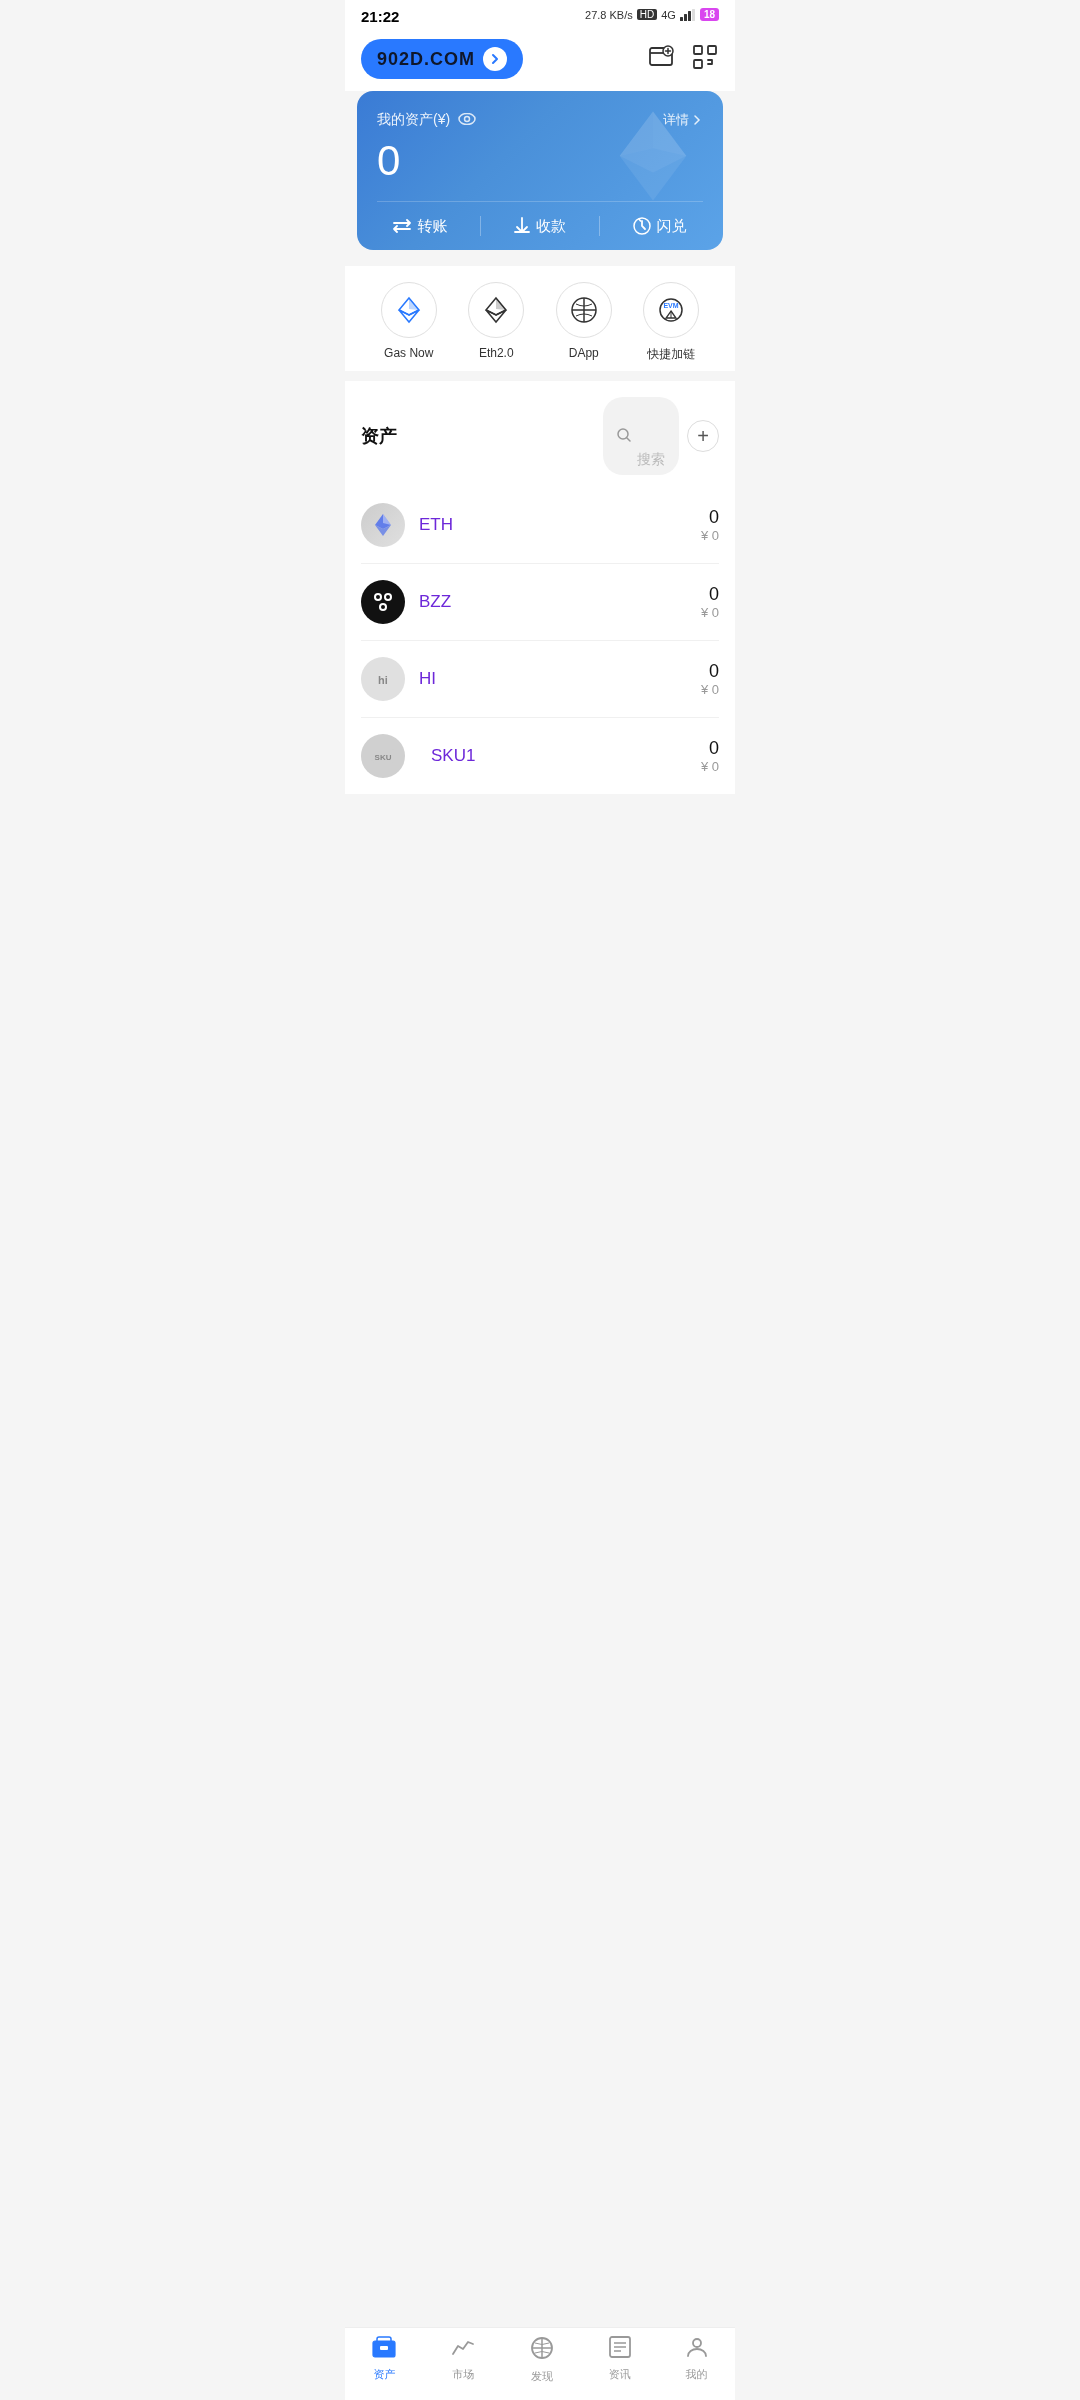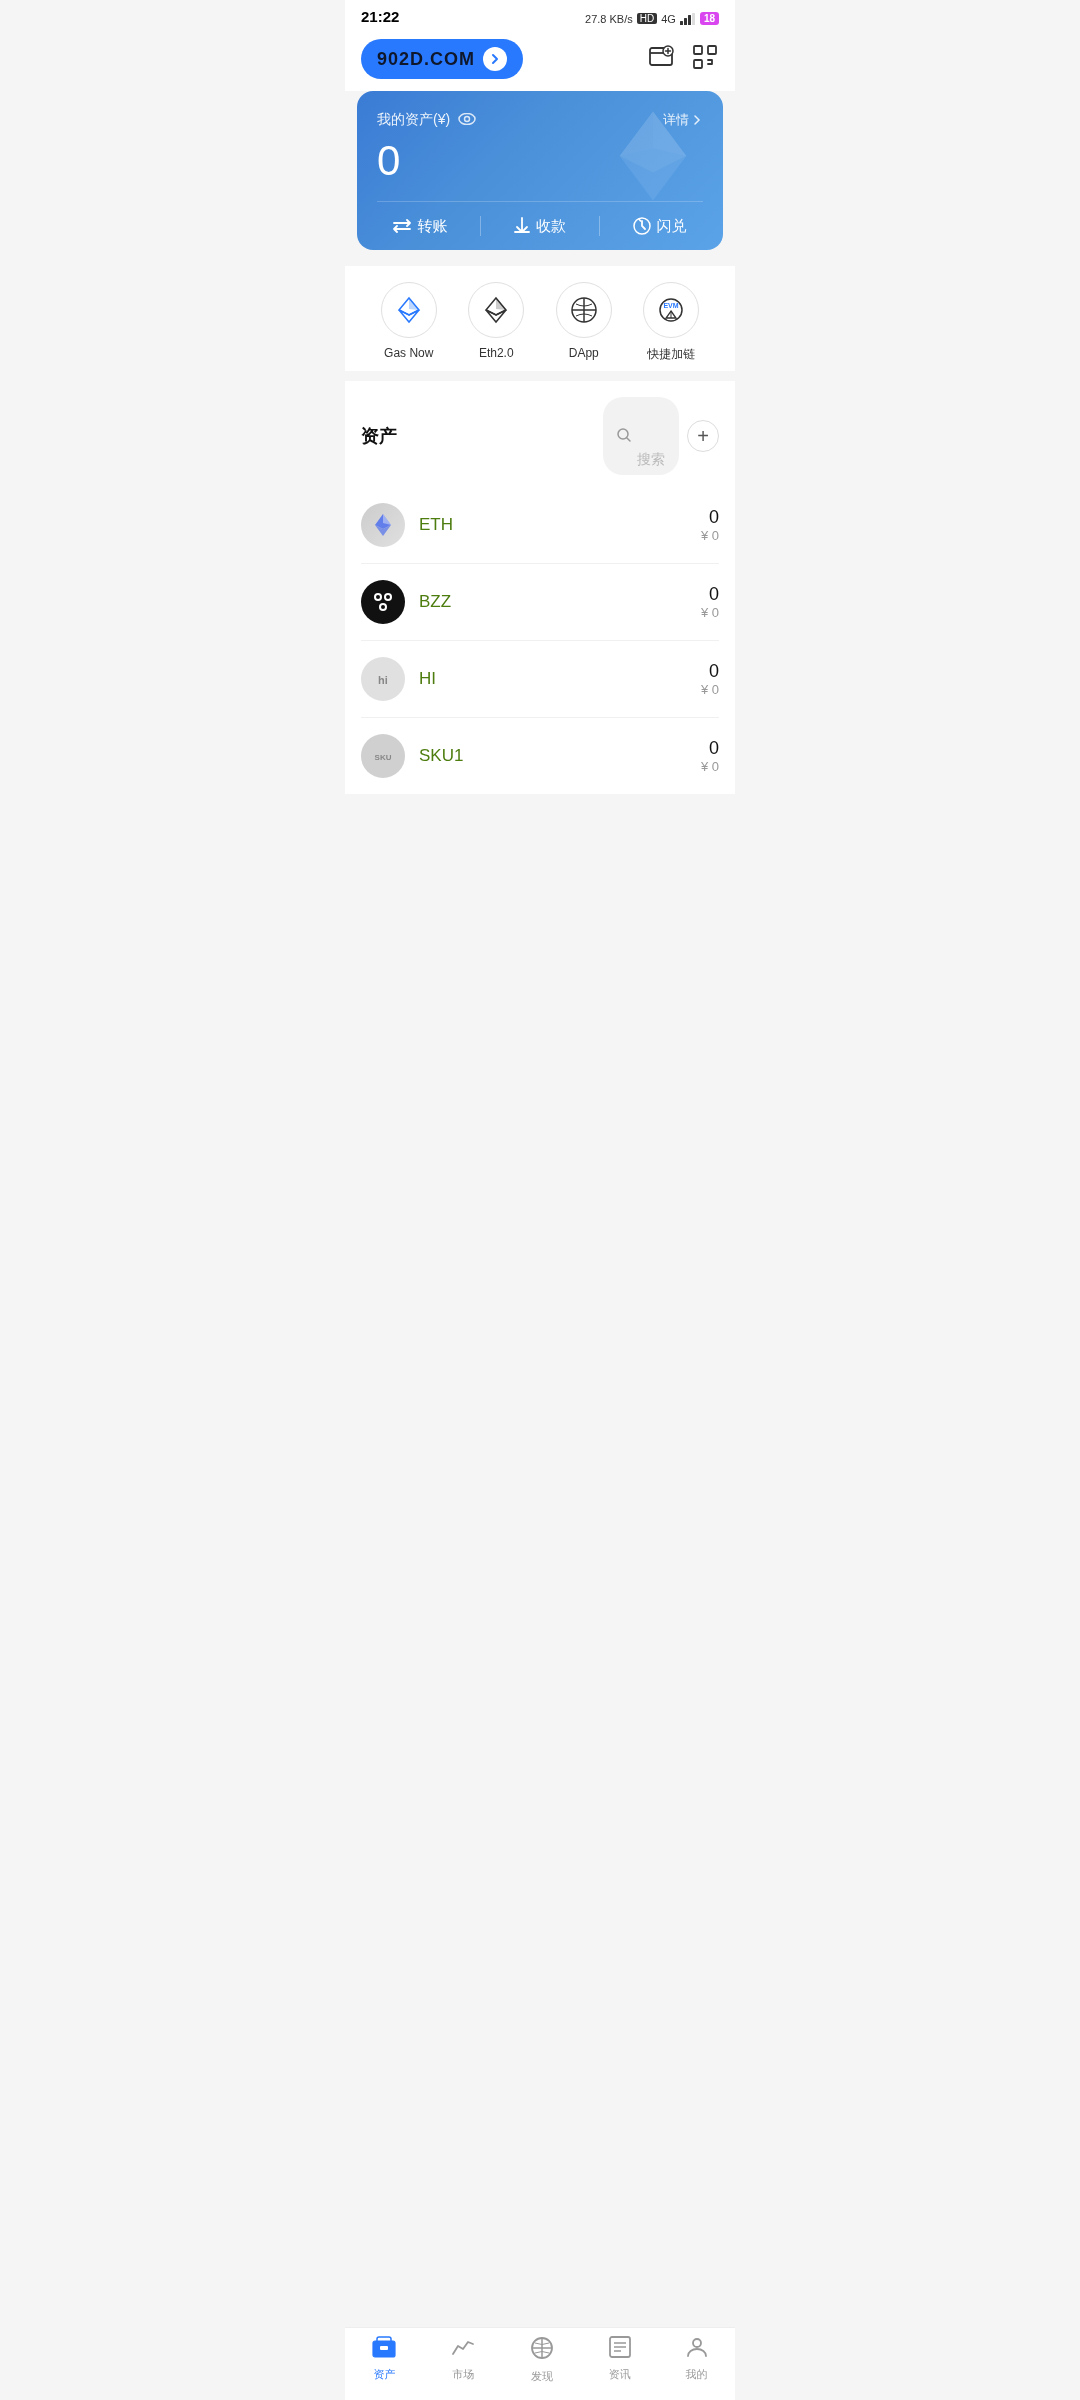--- a/index.html
+++ b/index.html
@@ -11,21 +11,21 @@
       margin: 0 auto;
       min-height: 100vh;
       position: relative;
       overflow-x: hidden;
     }
 
     
     .status-bar {
       display: flex;
       justify-content: space-between;
-      align-items: flex-end;
+      align-items: flex-start;
       padding: 8px 16px 4px;
       background: #fff;
     }
     .status-time {
       font-size: 15px;
       font-weight: 600;
       color: #000;
     }
     .status-icons {
       display: flex;
@@ -242,36 +242,37 @@
 
     
     .asset-list-item {
       display: flex;
       align-items: center;
       padding: 16px 0;
       border-bottom: 1px solid #f0f0f0;
     }
     .asset-list-item:last-child {
       border-bottom: none;
+      gap: 12px;
     }
     .coin-avatar {
       width: 44px;
       height: 44px;
       border-radius: 50%;
       margin-right: 14px;
       display: flex;
       align-items: center;
       justify-content: center;
       overflow: hidden;
       flex-shrink: 0;
     }
     .coin-name {
       font-size: 17px;
       font-weight: 500;
-      color: #4d7c0f;
+      color: #6d28d9;
       flex: 1;
     }
     .coin-balance {
       text-align: right;
     }
     .coin-amount {
       font-size: 18px;
       font-weight: 500;
       color: #111;
       display: block;

